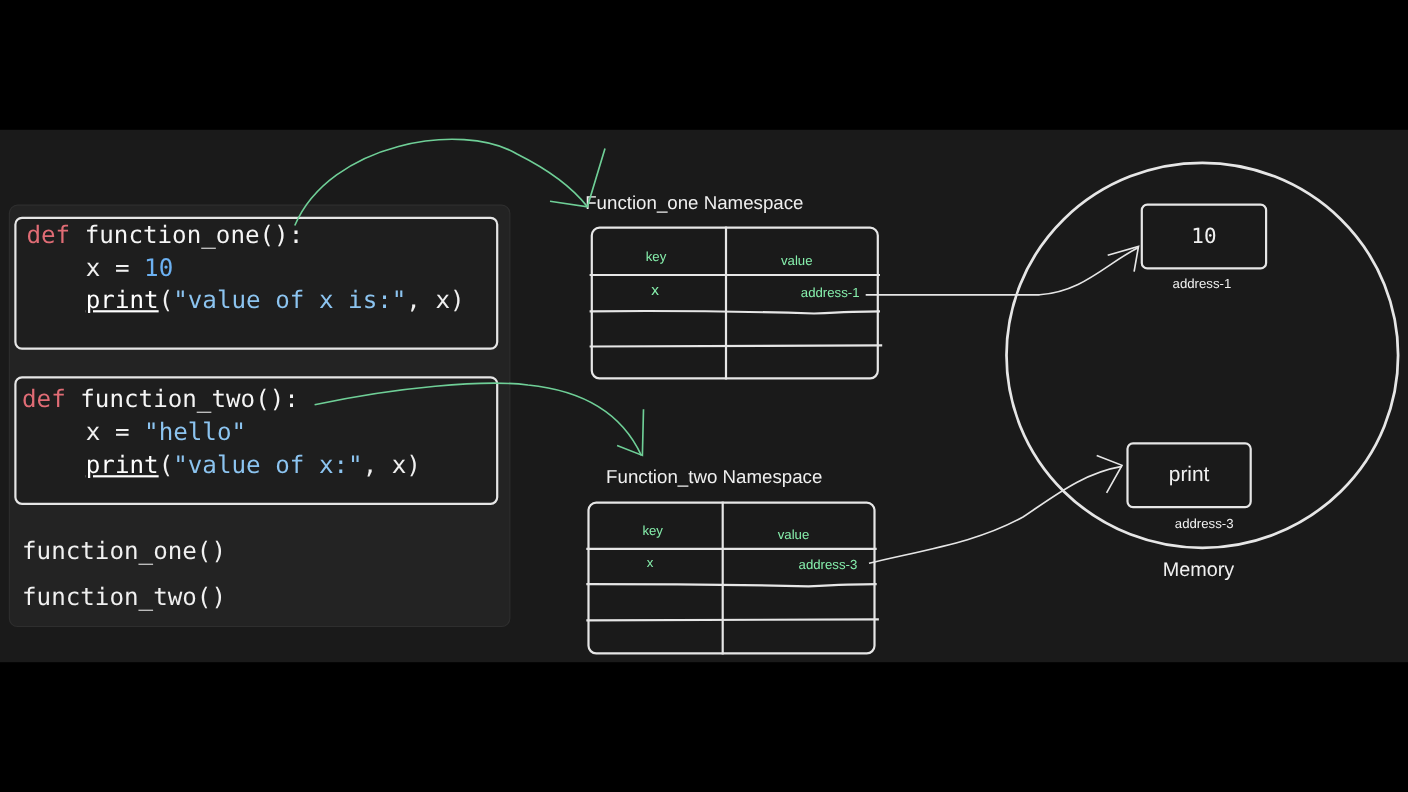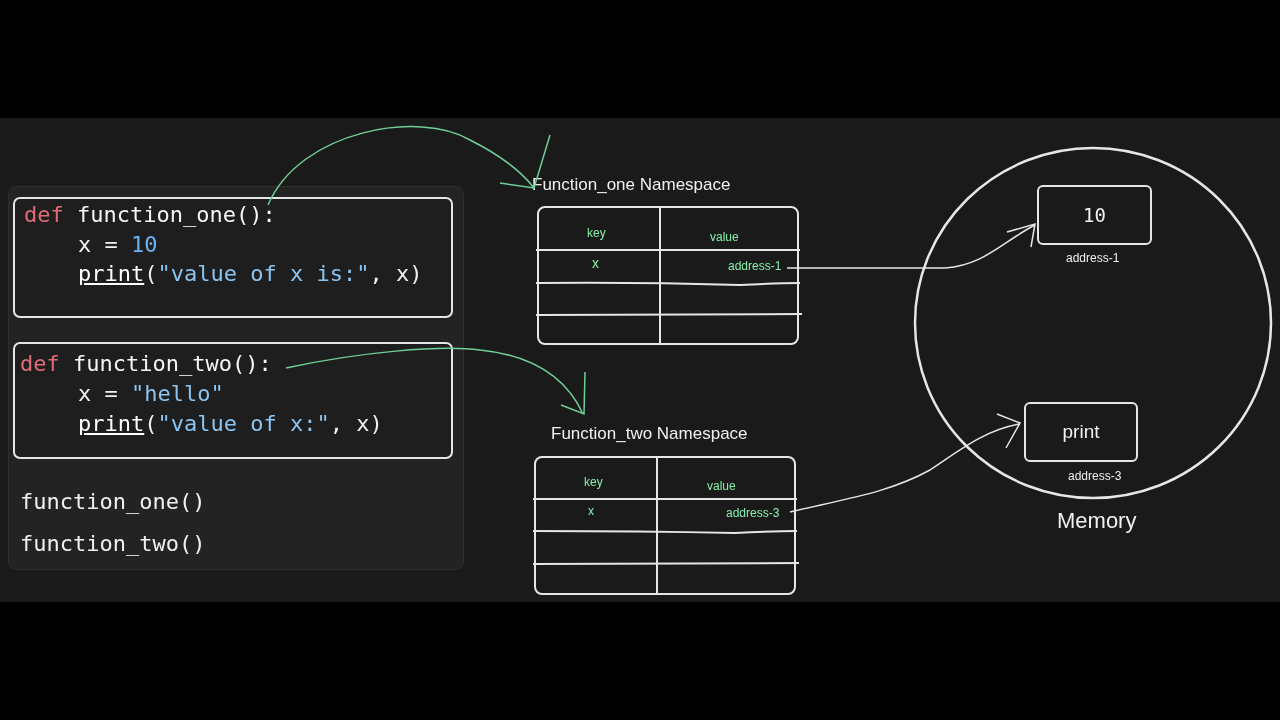--- a/index.html
+++ b/index.html
@@ -75,21 +75,21 @@
 <div class="cell-text" style="left:726px; top:506px;">address-3</div>
 
 <div class="mem-box" style="left:1037px; top:185px; width:115px; height:60px; font-family:'DejaVu Sans Mono', monospace;">
     <span>10</span>
   </div>
 <div class="mem-label" style="left:1066px; top:251px;">address-1</div>
 <div class="mem-box" style="left:1024px; top:402px; width:114px; height:60px;">
     <span>print</span>
   </div>
 <div class="mem-label" style="left:1068px; top:469px;">address-3</div>
-<div class="ns-title" style="left:1057px; top:508px; font-size:22px;">Memory</div>
+<div class="ns-title" style="left:1057px; top:508px; font-size:18px;">Memory</div>
 
 <svg class="overlay" viewBox="0 0 1280 720">
 
   <g stroke="#e6e6e6" stroke-width="2" fill="none">
     <line x1="660" y1="206" x2="660" y2="345"></line>
     <line x1="536" y1="250" x2="800" y2="250"></line>
     <path d="M536 283 Q640 282 740 285 Q780 283 800 283"></path>
     <line x1="536" y1="315" x2="802" y2="314"></line>
   </g>
 

